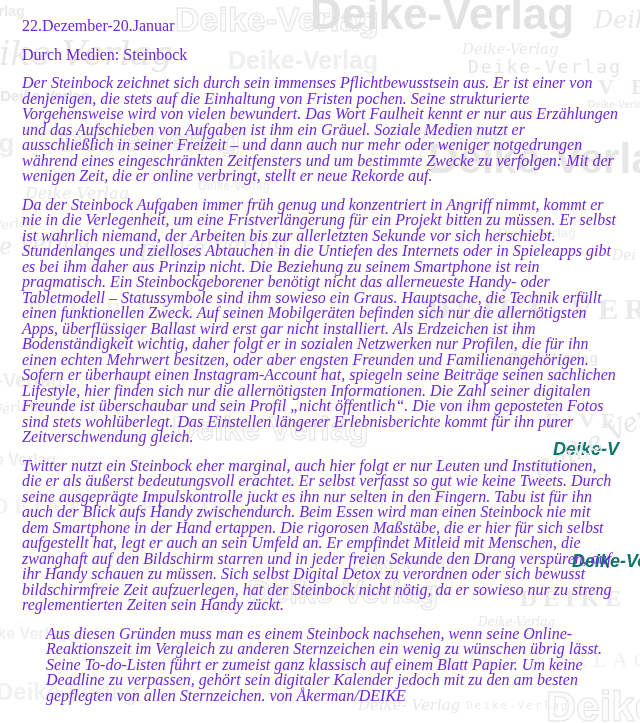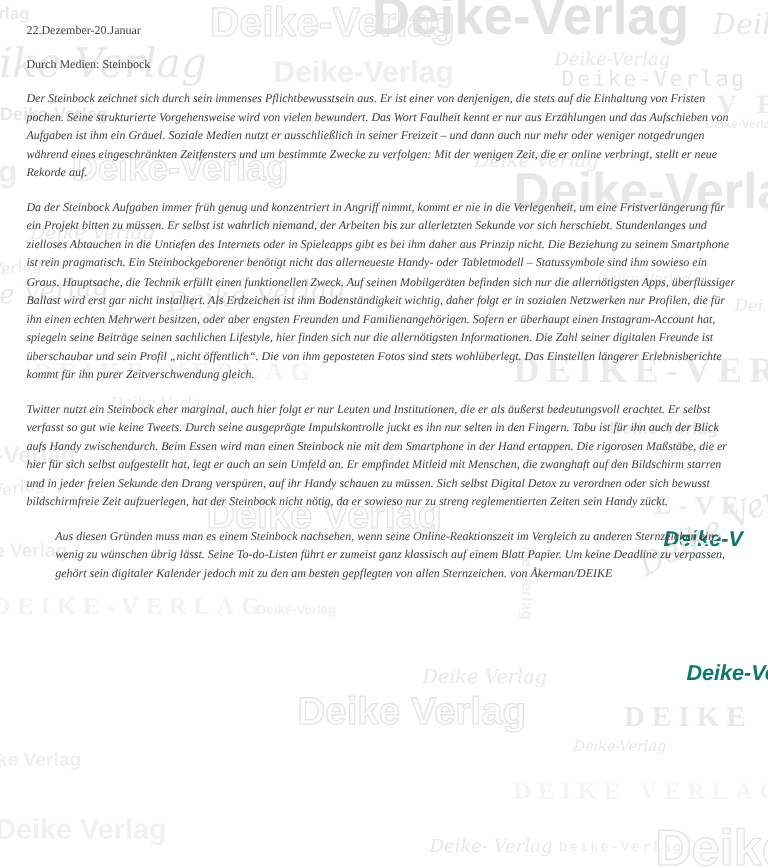--- a/index.html
+++ b/index.html
@@ -34,22 +34,22 @@
   .wm-script   { font-family: "DejaVu Serif", serif; font-style: italic; color: #e8e8e8; }
   .wm-mono     { font-family: "DejaVu Sans Mono", monospace; color: #e6e6e6; letter-spacing: 2px; }
   .wm-serifcaps{ font-family: "Liberation Serif", serif; font-weight: bold; letter-spacing: 6px; color: #eaeaea; }
   .wm-outline  { font-family: "Liberation Sans", sans-serif; font-weight: bold; color: #fdfdfd; -webkit-text-stroke: 1px #e3e3e3; }
   
   .content {
     position: relative;
     z-index: 1;
     padding: 18px 22px 0 22px;
     width: 596px;
-    color: #404040;
-    font-size: 10px;
+    color: #6d28d9;
+    font-size: 16px;
     line-height: 15.5px;
   }
   .date-line  { margin: 0 0 13px 0; }
   .title-line { margin: 0 0 13px 0; }
   .para       { margin: 0 0 13px 0; font-style: italic; }
   .para:last-child { margin-bottom: 0; margin-left: 24px; }
 </style>
 </head>
 <body>
 

